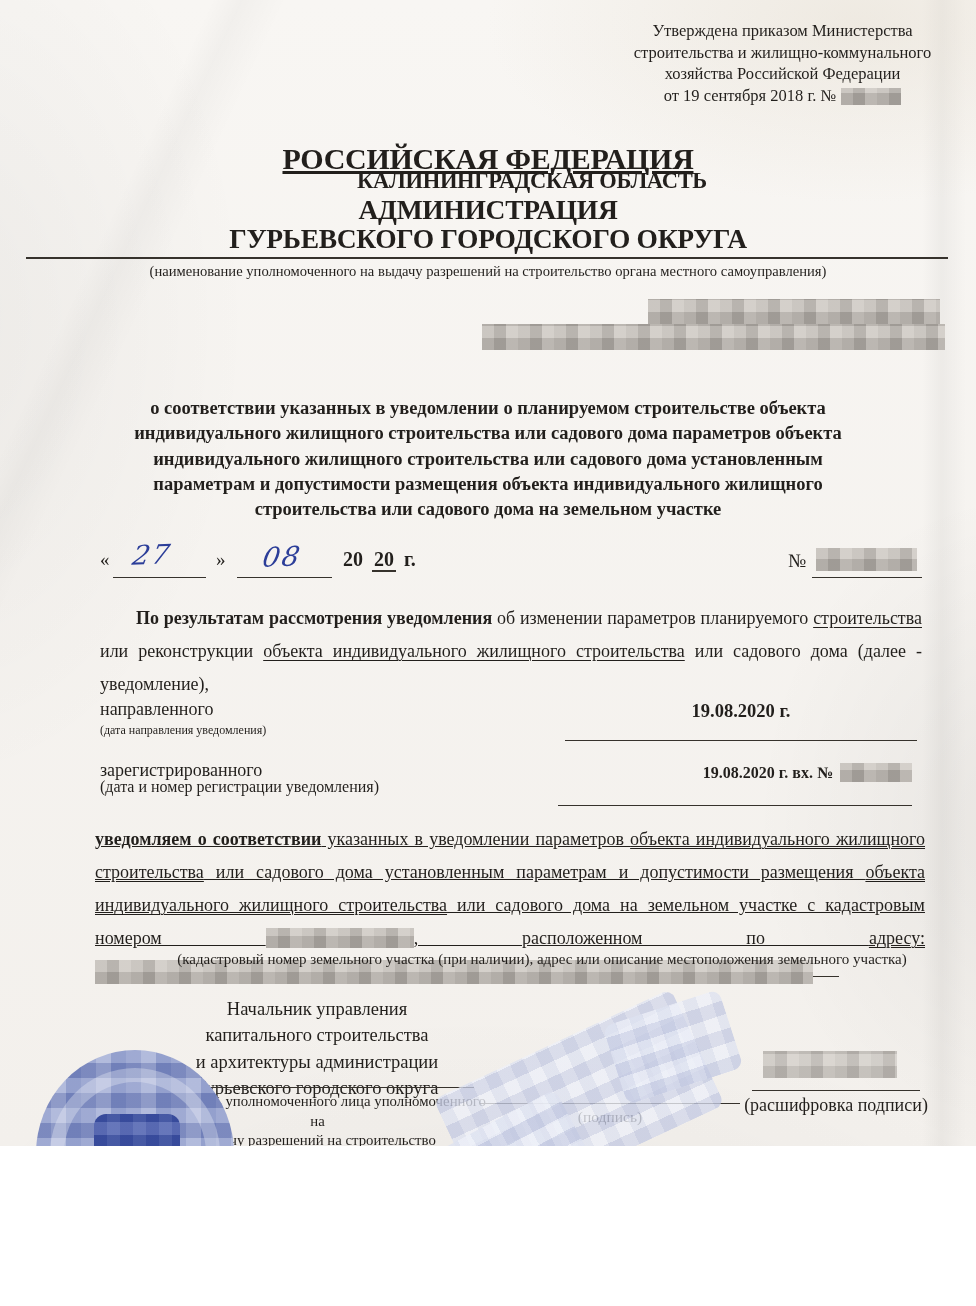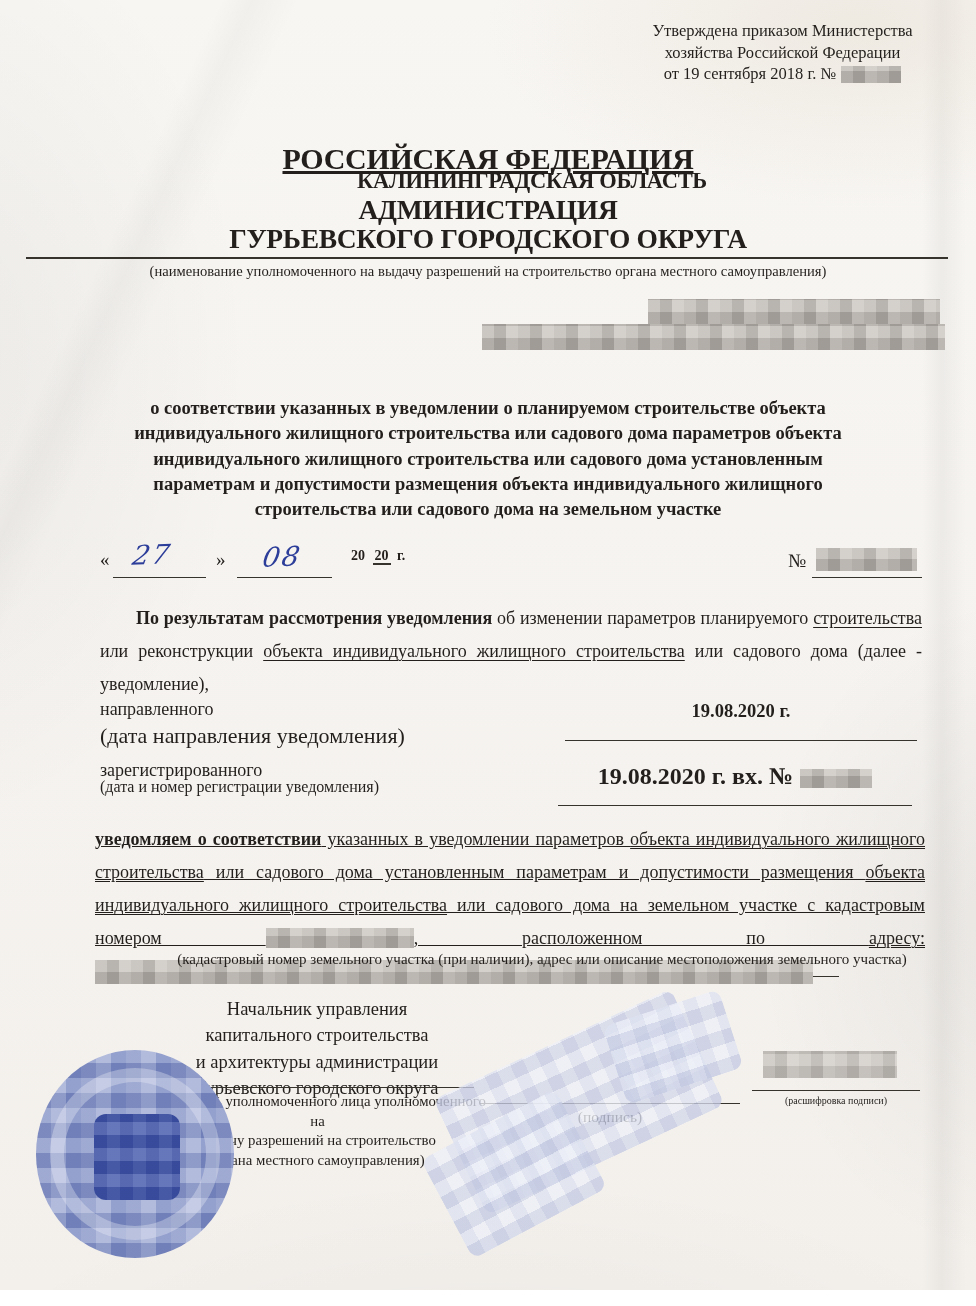--- a/index.html
+++ b/index.html
@@ -1,17 +1,17 @@
 <!DOCTYPE html>
 <html><head>
 <meta charset="utf-8">
 <style>
   html,body{margin:0;padding:0;}
   .page{
-    position:relative;width:976px;height:1290px;overflow:hidden;
+    position:relative;width:976px;height:1146px;overflow:hidden;
     font-family:"Liberation Serif", serif;color:#221f1c;
     background:
       radial-gradient(ellipse 620px 300px at 88% 2%, rgba(224,215,199,.40), transparent 60%),
       radial-gradient(ellipse 500px 760px at -6% 28%, rgba(0,0,0,.045), transparent 62%),
       radial-gradient(ellipse 420px 540px at 104% 72%, rgba(0,0,0,.05), transparent 62%),
       radial-gradient(ellipse 900px 420px at 50% 112%, rgba(0,0,0,.035), transparent 65%),
       linear-gradient(115deg, transparent 14%, rgba(0,0,0,.028) 16%, transparent 19%),
       linear-gradient(90deg, transparent 94.5%, rgba(0,0,0,.04) 96.5%, transparent 99%),
       linear-gradient(#f8f6f3,#f3f0ec);
   }
@@ -51,20 +51,21 @@
   .cap{font-size:14.8px;}
   .just{text-align:justify;font-size:18px;line-height:33px;}
 </style>
 </head>
 <body>
 
 <div class="page">
 
   <div class="abs ctr" style="left:600px;top:20px;width:365px;font-size:16.5px;line-height:21.5px;">
     <span class="blockline">Утверждена приказом Министерства</span>
+    <span class="blockline">строительства и жилищно-коммунального</span>
     <span class="blockline">хозяйства Российской Федерации</span>
     <span class="blockline"><span>от 19 сентября 2018 г. №</span><span class="inline-mz mz-gray" style="width:60px;height:17px;margin-left:5px;"></span></span>
   </div>
 
   <div class="abs ctr" style="left:0;top:142px;width:100%;font-size:30px;font-weight:700;letter-spacing:-0.3px;text-decoration:underline;">РОССИЙСКАЯ ФЕДЕРАЦИЯ</div>
   <div class="abs ctr" style="left:0;top:168px;width:100%;font-size:22.5px;font-weight:700;letter-spacing:-0.3px;padding-left:44px;">КАЛИНИНГРАДСКАЯ ОБЛАСТЬ</div>
   <div class="abs ctr" style="left:0;top:194px;width:100%;font-size:27.5px;font-weight:700;letter-spacing:-0.3px;">АДМИНИСТРАЦИЯ</div>
   <div class="abs ctr" style="left:0;top:223px;width:100%;font-size:27.5px;font-weight:700;letter-spacing:-0.3px;">ГУРЬЕВСКОГО ГОРОДСКОГО ОКРУГА</div>
   <div class="hline" style="left:26px;top:257px;width:922px;border-top-width:2px;"></div>
   <div class="abs ctr cap" style="left:0;top:263px;width:100%;font-size:14.6px;">(наименование уполномоченного на выдачу разрешений на строительство органа местного самоуправления)</div>
@@ -79,41 +80,41 @@
     <span class="blockline">параметрам и допустимости размещения объекта индивидуального жилищного</span>
     <span class="blockline">строительства или садового дома на земельном участке</span>
   </div>
 
   <div class="abs" style="left:100px;top:549px;font-size:19px;">«</div>
   <div class="hline" style="left:113px;top:577px;width:93px;"></div>
   <div class="abs hw" style="left:133px;top:539px;">27</div>
   <div class="abs" style="left:216px;top:549px;font-size:19px;">»</div>
   <div class="hline" style="left:237px;top:577px;width:95px;"></div>
   <div class="abs hw" style="left:263px;top:541px;">08</div>
-  <div class="abs b" style="left:343px;top:548px;font-size:14px;margin-left:8px;">
+  <div class="abs b" style="left:343px;top:548px;font-size:20px;">
     <span>20</span>
     <span style="border-bottom:2px solid #36322c;padding:0 2px;margin-left:4px;">20</span>
     <span style="margin-left:3px;">г.</span>
   </div>
   <div class="abs" style="left:788px;top:550px;font-size:19px;">№</div>
   <div class="abs mz-gray" style="left:816px;top:548px;width:101px;height:23px;"></div>
   <div class="hline" style="left:812px;top:577px;width:110px;"></div>
 
   <div class="abs just" style="left:100px;top:602px;width:822px;text-indent:36px;">
     <span class="b">По результатам рассмотрения уведомления</span><span> об изменении параметров планируемого </span><span class="u">строительства</span><span> или реконструкции </span><span class="u">объекта индивидуального жилищного строительства</span><span> или садового дома (далее - уведомление),</span>
   </div>
 
   <div class="abs" style="left:100px;top:699px;font-size:18px;">направленного</div>
-  <div class="abs" style="left:100px;top:723px;font-size:22px;">(дата направления уведомления)</div>
+  <div class="abs" style="left:100px;top:723px;font-size:12px;">(дата направления уведомления)</div>
   <div class="abs ctr b" style="left:565px;top:701px;width:352px;font-size:18.5px;">19.08.2020 г.</div>
   <div class="hline" style="left:565px;top:740px;width:352px;"></div>
 
   <div class="abs" style="left:100px;top:760px;font-size:18px;">зарегистрированного</div>
   <div class="abs" style="left:100px;top:778px;font-size:16px;">(дата и номер регистрации уведомления)</div>
-  <div class="abs ctr b" style="left:558px;top:763px;width:354px;font-size:24px;">
+  <div class="abs ctr b" style="left:558px;top:763px;width:354px;font-size:16px;text-align:right;">
     <span>19.08.2020 г. вх. №</span><span class="inline-mz mz-gray" style="width:72px;height:19px;margin-left:7px;"></span>
   </div>
   <div class="hline" style="left:558px;top:805px;width:354px;"></div>
 
   <div class="abs just" style="left:95px;top:823px;width:830px;text-decoration:underline;">
     <span class="b">уведомляем о соответствии</span><span> указанных в уведомлении параметров </span><span class="u">объекта индивидуального жилищного строительства</span><span> или садового дома установленным параметрам и допустимости размещения </span><span class="u">объекта индивидуального жилищного строительства</span><span> или садового дома на земельном участке с кадастровым номером </span><span class="inline-mz mz-gray" style="width:148px;height:20px;"></span><span>, расположенном по </span><span class="u">адресу:</span><span> </span><span class="inline-mz mz-gray" style="width:718px;height:24px;vertical-align:-7px;"></span><span style="display:inline-block;width:26px;border-bottom:1.5px solid #36322c;height:18px;"></span>
   </div>
   <div class="abs ctr" style="left:95px;top:951px;width:830px;font-size:15px;margin-left:32px;">(кадастровый номер земельного участка (при наличии), адрес или описание местоположения земельного участка)</div>
 
   <div class="abs ctr" style="left:152px;top:996px;width:330px;font-size:18.5px;line-height:26.4px;">
@@ -127,21 +128,21 @@
     <span class="blockline">(должность уполномоченного лица уполномоченного на</span>
     <span class="blockline">выдачу разрешений на строительство</span>
     <span class="blockline">органа местного самоуправления)</span>
   </div>
 
   <div class="hline" style="left:480px;top:1103px;width:260px;"></div>
   <div class="abs ctr" style="left:480px;top:1108px;width:260px;font-size:15.5px;">(подпись)</div>
 
   <div class="abs mz-gray" style="left:763px;top:1051px;width:134px;height:27px;opacity:.8;"></div>
   <div class="hline" style="left:752px;top:1090px;width:168px;"></div>
-  <div class="abs ctr" style="left:738px;top:1095px;width:196px;font-size:10px;">(расшифровка подписи)</div>
+  <div class="abs ctr" style="left:738px;top:1095px;width:196px;font-size:18px;">(расшифровка подписи)</div>
 
   <div class="abs mz-blue-light" style="left:448px;top:1038px;width:262px;height:128px;transform:rotate(-25deg);border-radius:10px;"></div>
   <div class="abs mz-blue-light" style="left:612px;top:1006px;width:122px;height:82px;transform:rotate(-18deg);border-radius:10px;"></div>
   <div class="abs mz-blue-light" style="left:438px;top:1118px;width:152px;height:112px;transform:rotate(-28deg);border-radius:10px;"></div>
 
   <div class="abs mz-stamp" style="left:36px;top:1050px;width:198px;height:208px;border-radius:50%;">
     <div class="abs mz-stamp-dark" style="left:58px;top:64px;width:86px;height:86px;border-radius:12px;"></div>
     <div class="abs" style="left:14px;top:18px;width:170px;height:172px;border-radius:50%;background:transparent;box-shadow:inset 0 0 0 14px rgba(235,238,247,.35);"></div>
   </div>
 

